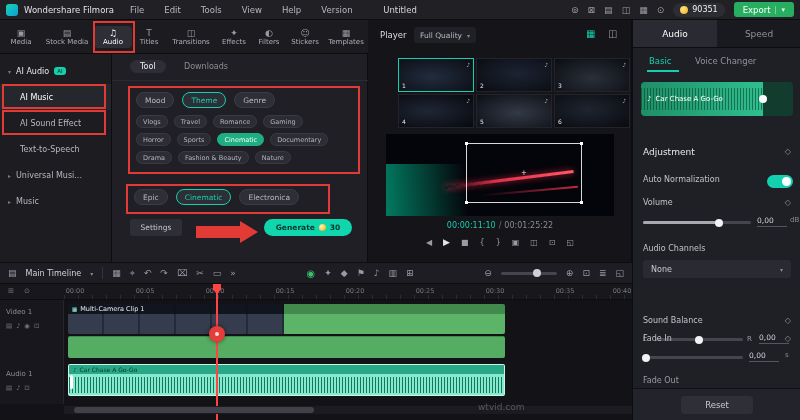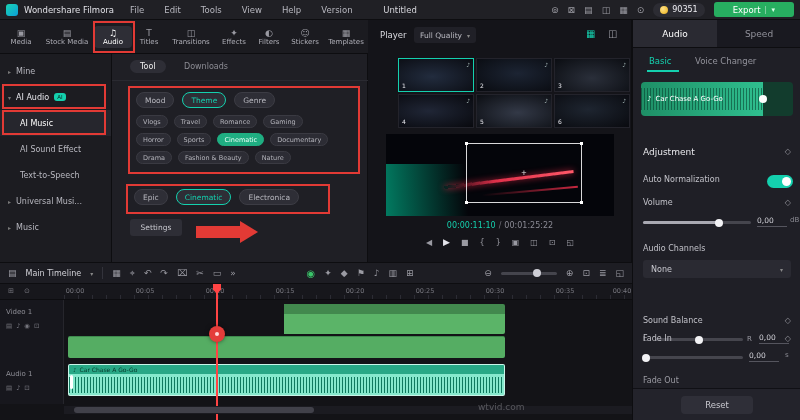--- a/index.html
+++ b/index.html
@@ -45,21 +45,21 @@
       <span class="ic" style="position:relative;font-size:9px;">⊚</span>
       <span class="ic" style="font-size:9px;">⊠</span>
       <span class="ic" style="font-size:9px;">▤</span>
       <span class="ic" style="font-size:9px;">◫</span>
       <span class="ic" style="font-size:9px;">▦</span>
       <span class="ic" style="font-size:9px;">⊙</span>
       <div class="flex" style="background:#2c2c33;border-radius:8px;height:14px;padding:0 7px;gap:4px;">
         <span style="width:8px;height:8px;border-radius:50%;background:radial-gradient(circle at 35% 35%,#ffe08a,#f5c642 60%,#c8922a);"></span>
         <span style="font-size:8px;color:#efeff4;">90351</span>
       </div>
-      <div class="flex" style="background:#27ae60;border-radius:3px;height:15px;padding:0 19px;gap:5px;">
+      <div class="flex" style="background:#27ae60;border-radius:3px;height:15px;padding:0 9px;gap:5px;">
         <span style="font-size:8.5px;color:#fff;">Export</span>
         <span style="font-size:7px;color:#d8ffe8;border-left:1px solid rgba(255,255,255,.4);padding-left:5px;">▾</span>
       </div>
     </div>
   </header>
 
   <div class="abs flex" style="left:0;top:20px;width:368px;height:34px;background:#1b1b20;border-bottom:1px solid #0d0d10;padding-left:2px;">
     <div style="width:38px;text-align:center;">
       <div class="ic" style="font-size:9px;">▣</div>
       <div style="font-size:7px;color:#aeaeb6;">Media</div>
@@ -92,24 +92,20 @@
       <div class="ic" style="font-size:9px;">☺</div>
       <div style="font-size:7px;color:#aeaeb6;">Stickers</div>
     </div>
     <div style="width:44px;text-align:center;">
       <div class="ic" style="font-size:9px;">▦</div>
       <div style="font-size:7px;color:#aeaeb6;">Templates</div>
     </div>
   </div>
 
   <aside class="abs" style="left:0;top:54px;width:112px;height:208px;background:#1c1c21;border-right:1px solid #0d0d10;padding-top:4px;">
-    <div class="flex" style="height:26px;padding-left:8px;gap:5px;">
-      <span style="font-size:6px;color:#777;">▸</span>
-      <span style="font-size:8px;color:#b8b8c0;">Mine</span>
-    </div>
     <div class="flex" style="height:26px;padding-left:8px;gap:5px;">
       <span style="font-size:6px;color:#777;">▾</span>
       <span style="font-size:8px;color:#e6e6ec;">AI Audio</span>
       <span style="background:#14d0ae;color:#04281f;border-radius:3px;font-size:5.5px;padding:1px 3px;">AI</span>
     </div>
     <div class="flex" style="height:26px;padding-left:20px;background:#26262d;">
       <span style="font-size:8px;color:#ffffff;">AI Music</span>
     </div>
     <div class="flex" style="height:26px;padding-left:20px;">
       <span style="font-size:8px;color:#b8b8c0;">AI Sound Effect</span>
@@ -156,20 +152,25 @@
       <span class="tag">Nature</span>
     </div>
 
     <div class="abs flex" style="left:22px;top:135px;gap:8px;">
       <span class="chip">Epic</span>
       <span class="chip teal">Cinematic</span>
       <span class="chip">Electronica</span>
     </div>
 
     <div class="abs flex" style="left:18px;top:165px;width:52px;height:17px;background:#2e2e36;border-radius:3px;justify-content:center;font-size:7.5px;color:#c9c9d0;">Settings</div>
+    <div class="abs flex" style="left:152px;top:165px;width:88px;height:17px;background:#10d6ae;border-radius:9px;justify-content:center;gap:4px;">
+      <span style="font-size:7.5px;color:#04352a;font-weight:bold;">Generate</span>
+      <span style="width:7px;height:7px;border-radius:50%;background:radial-gradient(circle at 35% 35%,#fff4c2,#f5c642 60%,#c8922a);"></span>
+      <span style="font-size:7.5px;color:#04352a;font-weight:bold;">30</span>
+    </div>
   </section>
 
   <section class="abs" style="left:368px;top:20px;width:264px;height:242px;background:#141419;border-right:1px solid #0d0d10;">
     <span class="abs" style="left:12px;top:10px;font-size:8.5px;color:#dcdce2;">Player</span>
     <div class="abs flex" style="left:46px;top:7px;height:16px;background:#20202७;background:#202027;border-radius:3px;padding:0 6px;gap:5px;">
       <span style="font-size:7.5px;color:#b9b9c1;">Full Quality</span>
       <span style="font-size:6px;color:#888;">▾</span>
     </div>
     <span class="abs ic" style="left:218px;top:8px;font-size:10px;color:#14d0ae;">▦</span>
     <span class="abs ic" style="left:240px;top:8px;font-size:10px;">◫</span>
@@ -367,20 +368,26 @@
         <span class="trackhead-ic">⊡</span>
       </div>
       <span class="abs" style="left:6px;top:70px;font-size:7px;color:#8d8d95;">Audio 1</span>
       <div class="abs flex" style="left:6px;top:84px;">
         <span class="trackhead-ic">▤</span>
         <span class="trackhead-ic">♪</span>
         <span class="trackhead-ic">⊡</span>
       </div>
     </div>
 
+    <div class="abs" style="left:68px;top:20px;width:216px;height:30px;background:repeating-linear-gradient(90deg,#343c4e 0 34px,#232a3a 34px 36px);border-radius:2px 0 0 2px;overflow:hidden;">
+      <div class="abs flex" style="left:0;top:0;width:100%;height:10px;background:rgba(10,14,22,.85);padding-left:4px;gap:3px;">
+        <span style="font-size:5.5px;color:#9fd;">▦</span>
+        <span style="font-size:6.5px;color:#ecedf2;">Multi-Camera Clip 1</span>
+      </div>
+    </div>
 
     <div class="abs" style="left:284px;top:20px;width:221px;height:30px;background:#5bb468;border-radius:0 2px 2px 0;">
       <div class="abs" style="left:0;top:0;width:100%;height:10px;background:rgba(10,40,20,.3);"></div>
     </div>
 
     <div class="abs" style="left:68px;top:52px;width:437px;height:22px;background:#55ad63;border-top:1px solid #3f8a4e;border-radius:2px;"></div>
 
     <div class="abs" style="left:68px;top:80px;width:437px;height:32px;background:#86e9cd;border:1px solid rgba(255,255,255,.55);border-radius:2px;overflow:hidden;">
       <div class="abs flex" style="left:0;top:0;width:100%;height:9px;background:#28a886;padding-left:4px;gap:3px;">
         <span style="font-size:5.5px;color:#063a2b;">♪</span>

